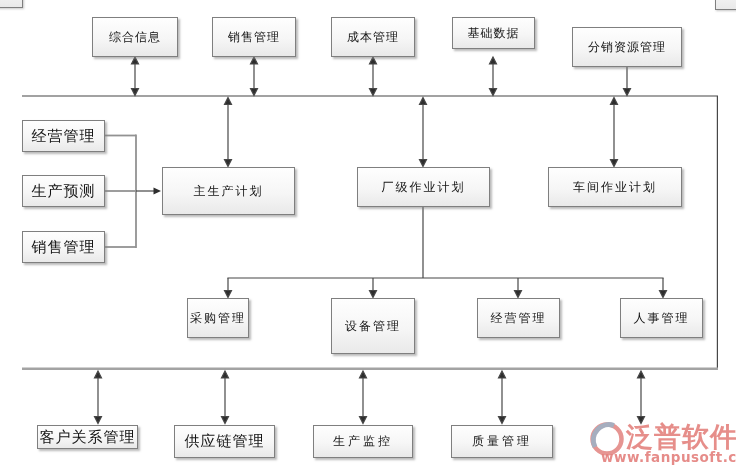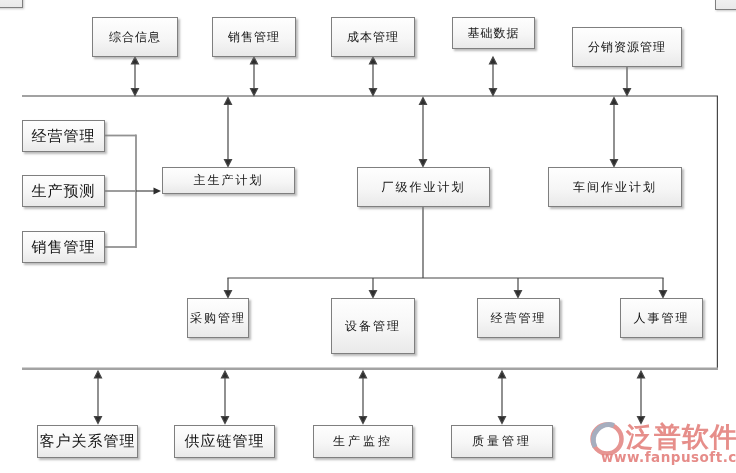--- a/index.html
+++ b/index.html
@@ -122,30 +122,30 @@
   <div class="node" style="left:92px;top:17px;width:86px;height:40px">综合信息</div>
   <div class="node" style="left:212px;top:17px;width:84px;height:40px">销售管理</div>
   <div class="node" style="left:331px;top:17px;width:84px;height:40px">成本管理</div>
   <div class="node" style="left:452px;top:17px;width:83px;height:32px">基础数据</div>
   <div class="node" style="left:572px;top:27px;width:110px;height:40px">分销资源管理</div>
 
   <div class="node sm" style="left:22px;top:120px;width:83px;height:32px">经营管理</div>
   <div class="node sm" style="left:22px;top:175px;width:83px;height:32px">生产预测</div>
   <div class="node sm" style="left:22px;top:231px;width:83px;height:32px">销售管理</div>
 
-  <div class="node sp2" style="left:162px;top:167px;width:133px;height:27px">主生产计划</div>
+  <div class="node sp2" style="left:162px;top:167px;width:133px;height:48px">主生产计划</div>
   <div class="node sp2" style="left:357px;top:167px;width:133px;height:40px">厂级作业计划</div>
   <div class="node sp2" style="left:548px;top:167px;width:134px;height:40px">车间作业计划</div>
 
   <div class="node sp2" style="left:187px;top:298px;width:62px;height:40px">采购管理</div>
   <div class="node sp2" style="left:331px;top:298px;width:84px;height:56px">设备管理</div>
   <div class="node sp2" style="left:477px;top:298px;width:83px;height:40px">经营管理</div>
   <div class="node sp2" style="left:620px;top:298px;width:83px;height:40px">人事管理</div>
 
-  <div class="node sm" style="left:37px;top:425px;width:101px;height:33px">客户关系管理</div>
+  <div class="node sm" style="left:37px;top:425px;width:101px;height:24px">客户关系管理</div>
   <div class="node sm" style="left:174px;top:425px;width:101px;height:33px">供应链管理</div>
   <div class="node wide" style="left:313px;top:425px;width:100px;height:33px">生产监控</div>
   <div class="node wide" style="left:451px;top:425px;width:102px;height:33px">质量管理</div>
 
   <div class="watermark" style="left:582px;top:414px;width:154px;height:56px">
     <svg class="wm-logo" width="38" height="38" viewBox="0 0 38 38">
       <circle cx="19" cy="19" r="14.5" fill="none" stroke="#e2837f" stroke-width="4.5"></circle>
       <path d="M7 27 A 15.5 15.5 0 0 1 26 5.5" fill="none" stroke="#97a0b4" stroke-width="5"></path>
     </svg>
     <div class="wm-brand">泛普软件</div>

